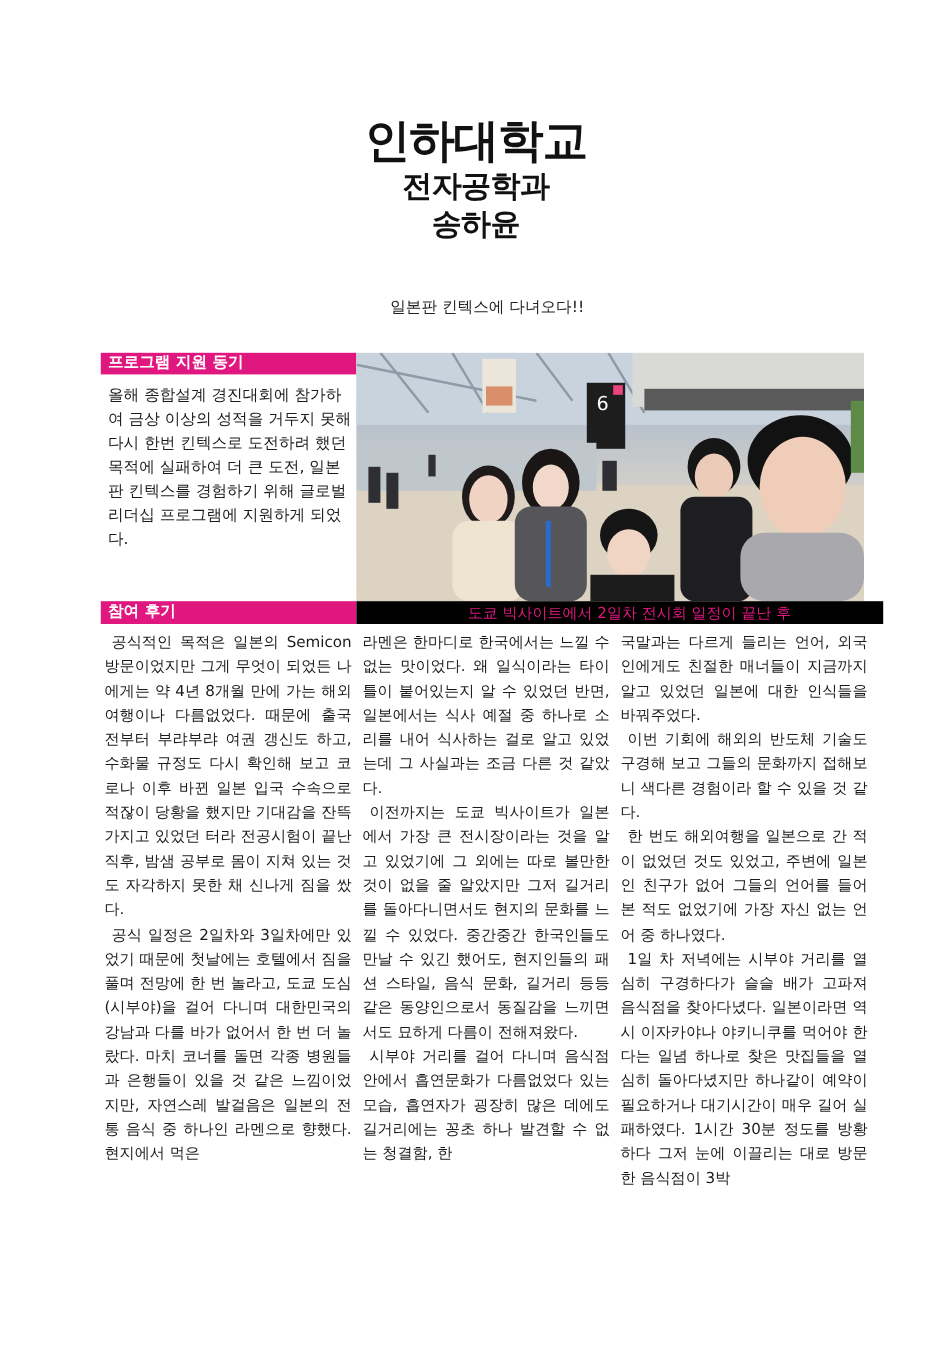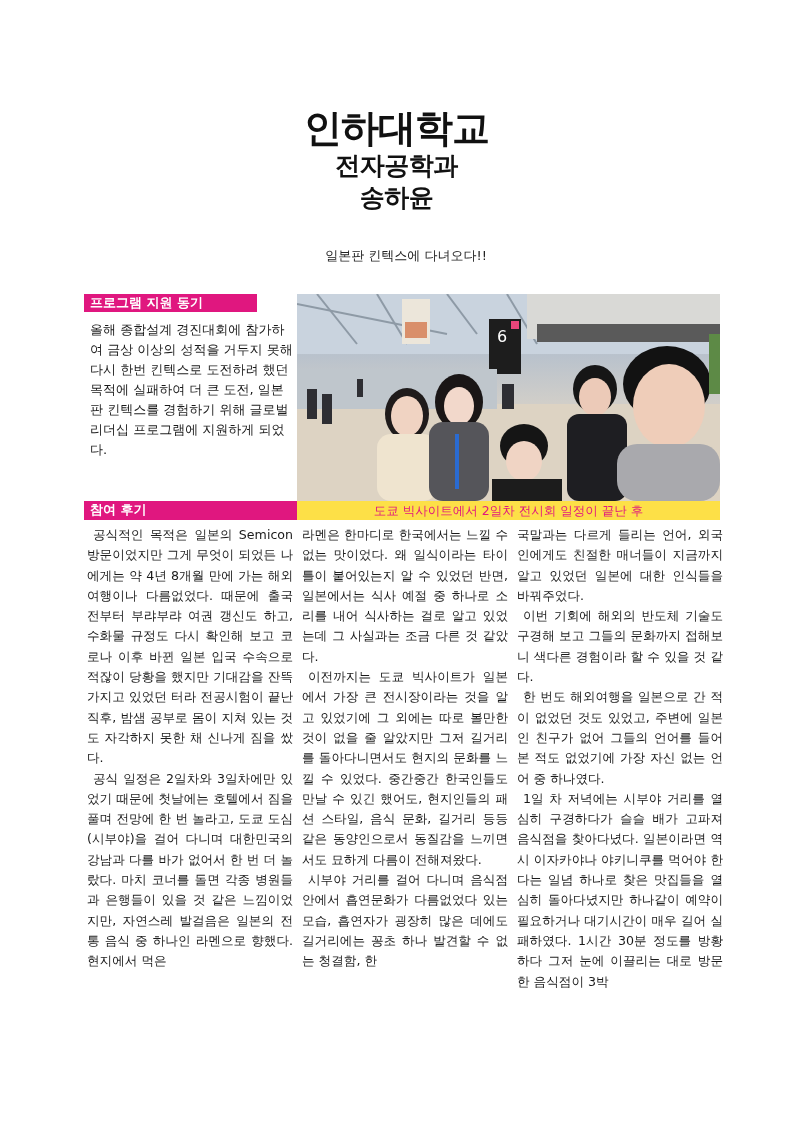--- a/index.html
+++ b/index.html
@@ -1,32 +1,32 @@
 <!DOCTYPE html>
 <html><head>
 <meta charset="utf-8">
 <style>
   html, body { margin: 0; padding: 0; background: #ffffff; }
   body { width: 793px; height: 1123px; position: relative; overflow: hidden;
          font-family: "DejaVu Sans", "Liberation Sans", sans-serif; color: #1a1a1a; }
 
-  .title-block { position: absolute; left: 0; top: 96px; width: 793px; text-align: center; margin-top: 11px; }
+  .title-block { position: absolute; left: 0; top: 96px; width: 793px; text-align: center; }
   .title-main { font-size: 38px; font-weight: bold; letter-spacing: -1px; line-height: 42px; color: #111; }
   .title-sub { font-size: 25px; font-weight: bold; line-height: 30px; color: #111; margin-top: 2px; letter-spacing: -0.5px; }
 
   .subtitle { position: absolute; left: 296px; top: 247px; width: 220px; text-align: center;
               font-size: 13px; color: #222; }
 
   .section-bar { position: absolute; background: #e0177f; color: #fff; font-weight: bold;
                  font-size: 13px; line-height: 18px; padding-left: 6px; box-sizing: border-box; }
-  .bar-motive { left: 84px; top: 294px; width: 173px; height: 18px; }
+  .bar-motive { left: 84px; top: 294px; width: 213px; height: 18px; }
   .bar-review { left: 84px; top: 501px; width: 213px; height: 19px; }
 
   .caption-bar { position: absolute; left: 297px; top: 501px; width: 423px; height: 19px;
-                 background: #fde047; color: #e0177f; font-size: 12.5px; line-height: 19px; text-align: center; }
+                 background: #000000; color: #e0177f; font-size: 12.5px; line-height: 19px; text-align: center; padding-left: 16px; }
 
   .motive-text { position: absolute; left: 90px; top: 320px; width: 205px;
                  font-size: 13px; line-height: 20px; color: #1a1a1a; }
 
   .photo { position: absolute; left: 297px; top: 294px; width: 423px; height: 207px; overflow: hidden;
            background: linear-gradient(180deg, #cfd6de 0%, #b9c2cc 30%, #d8d2c8 60%, #e2d7c6 100%); }
   .photo svg { display: block; }
 
   .col { position: absolute; top: 525px; width: 206px; font-size: 12.6px; line-height: 20.3px;
          color: #1a1a1a; text-align: justify; }

